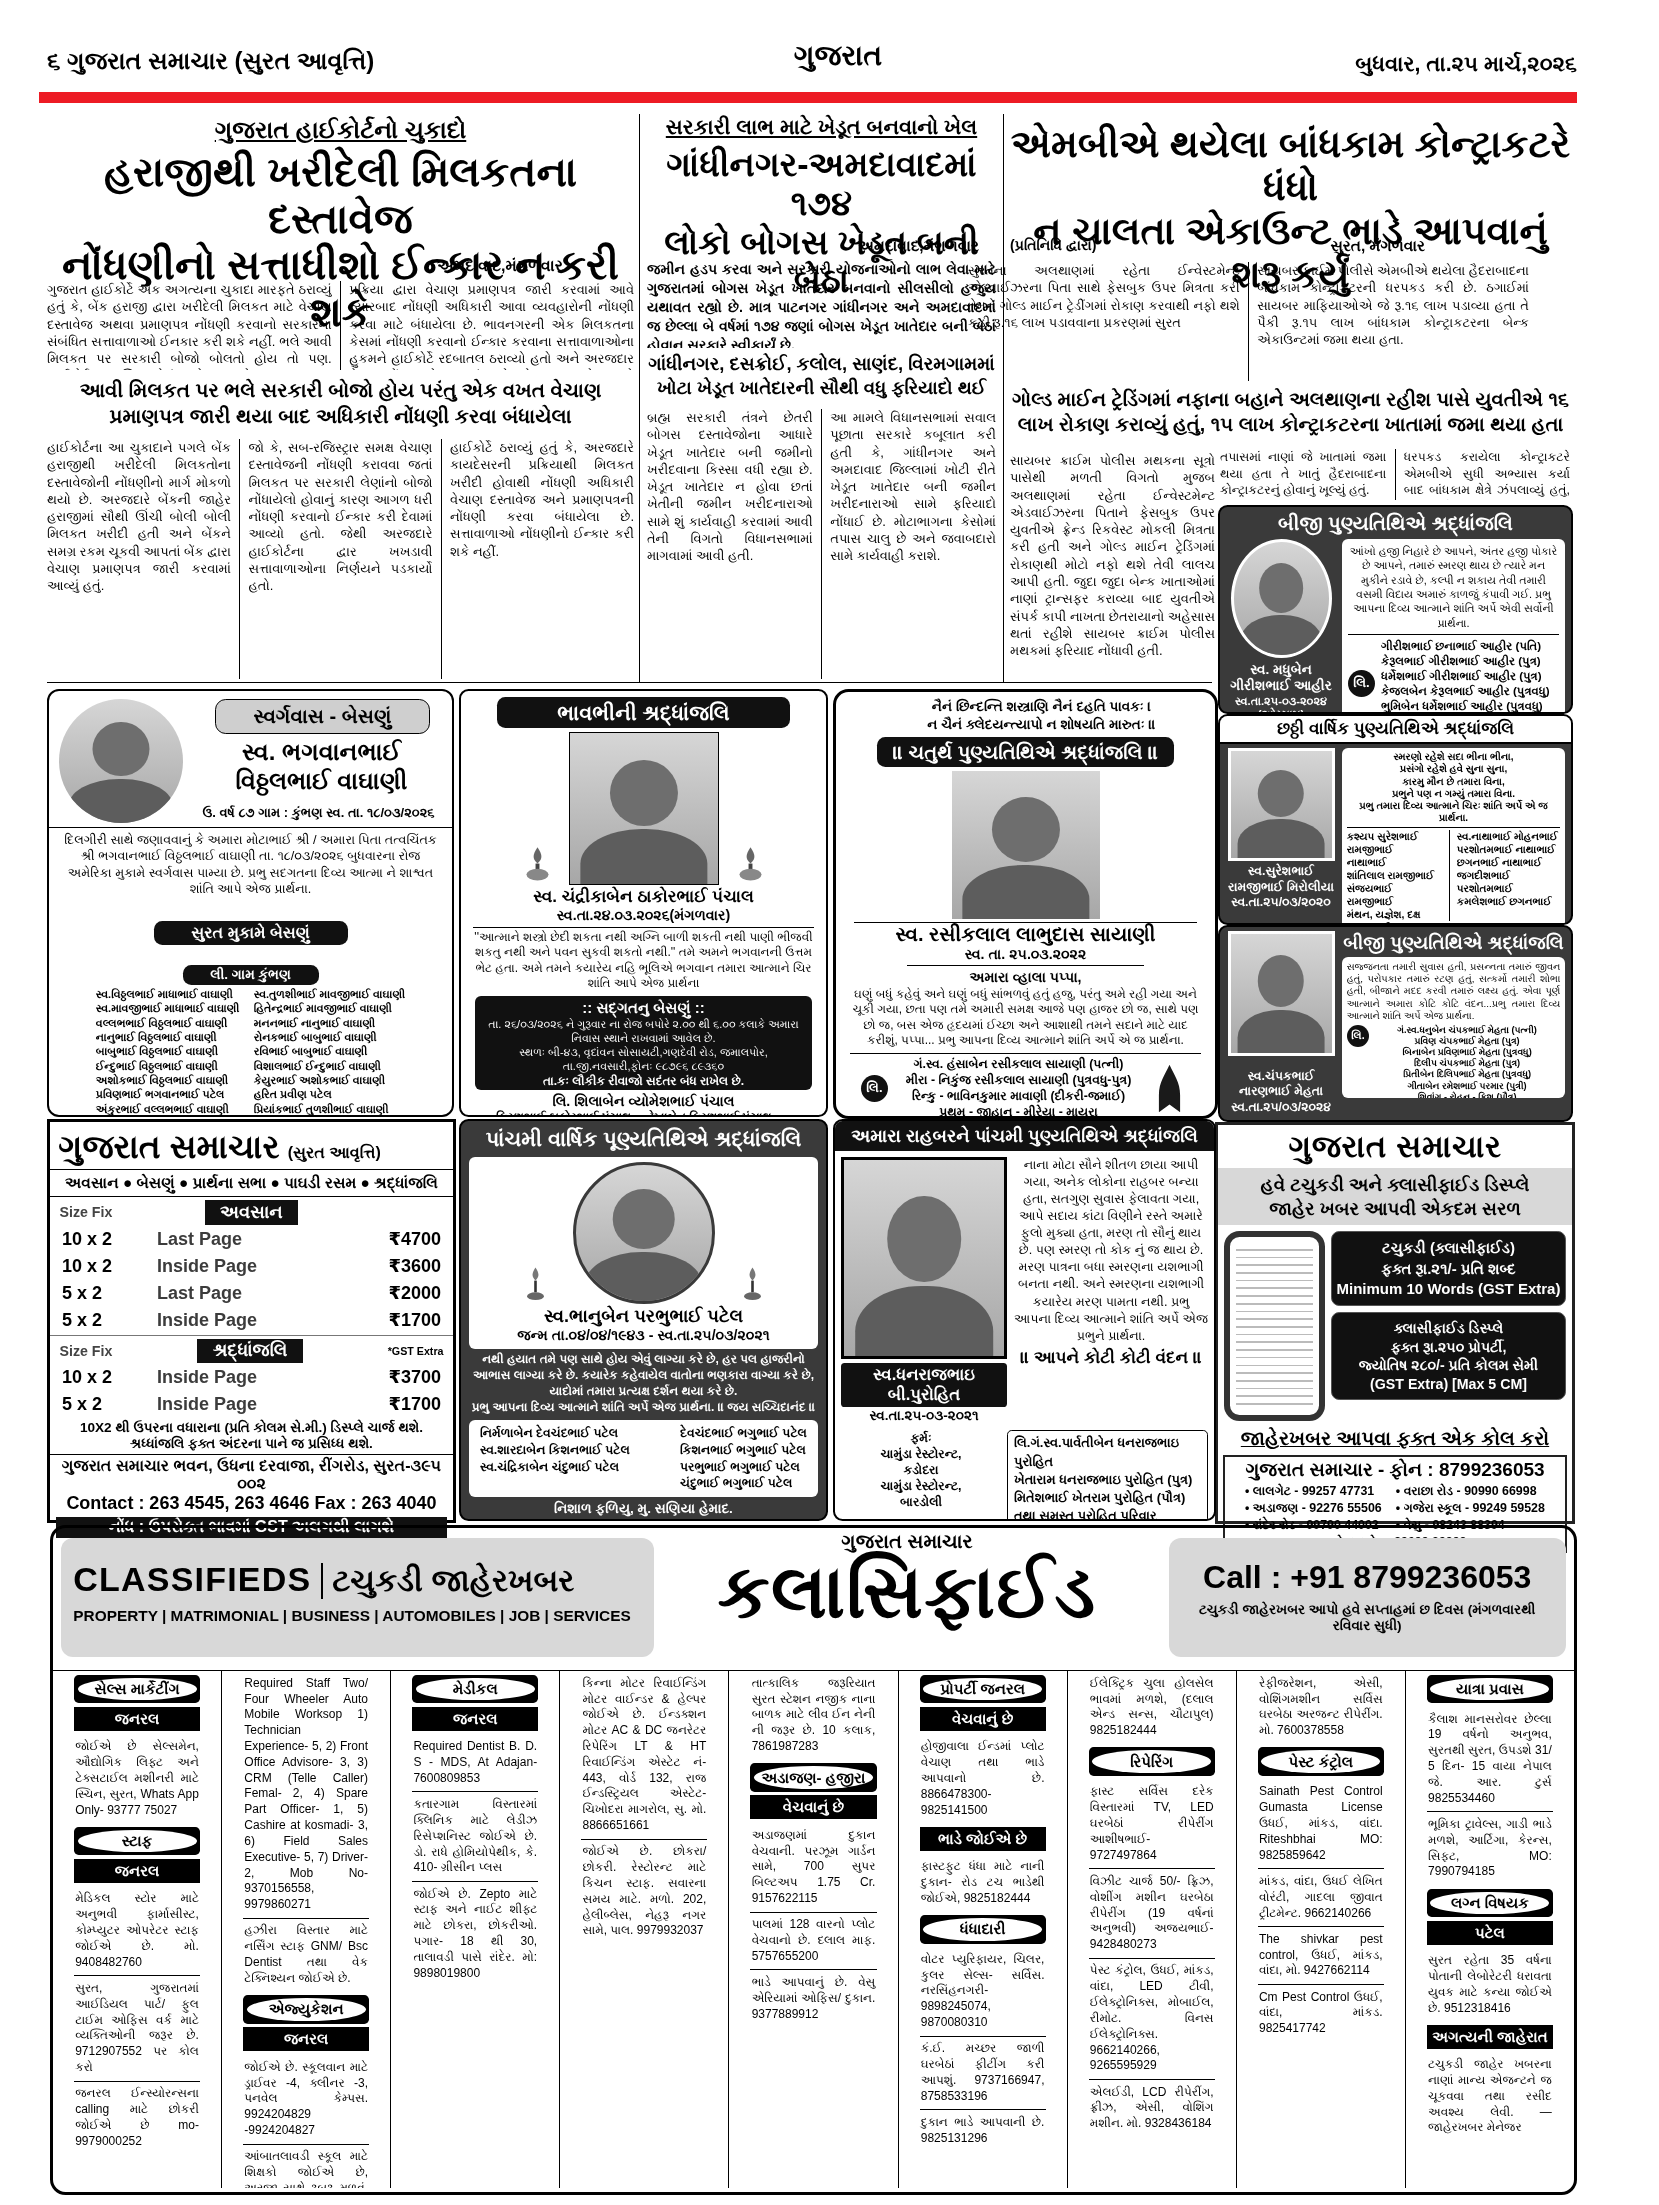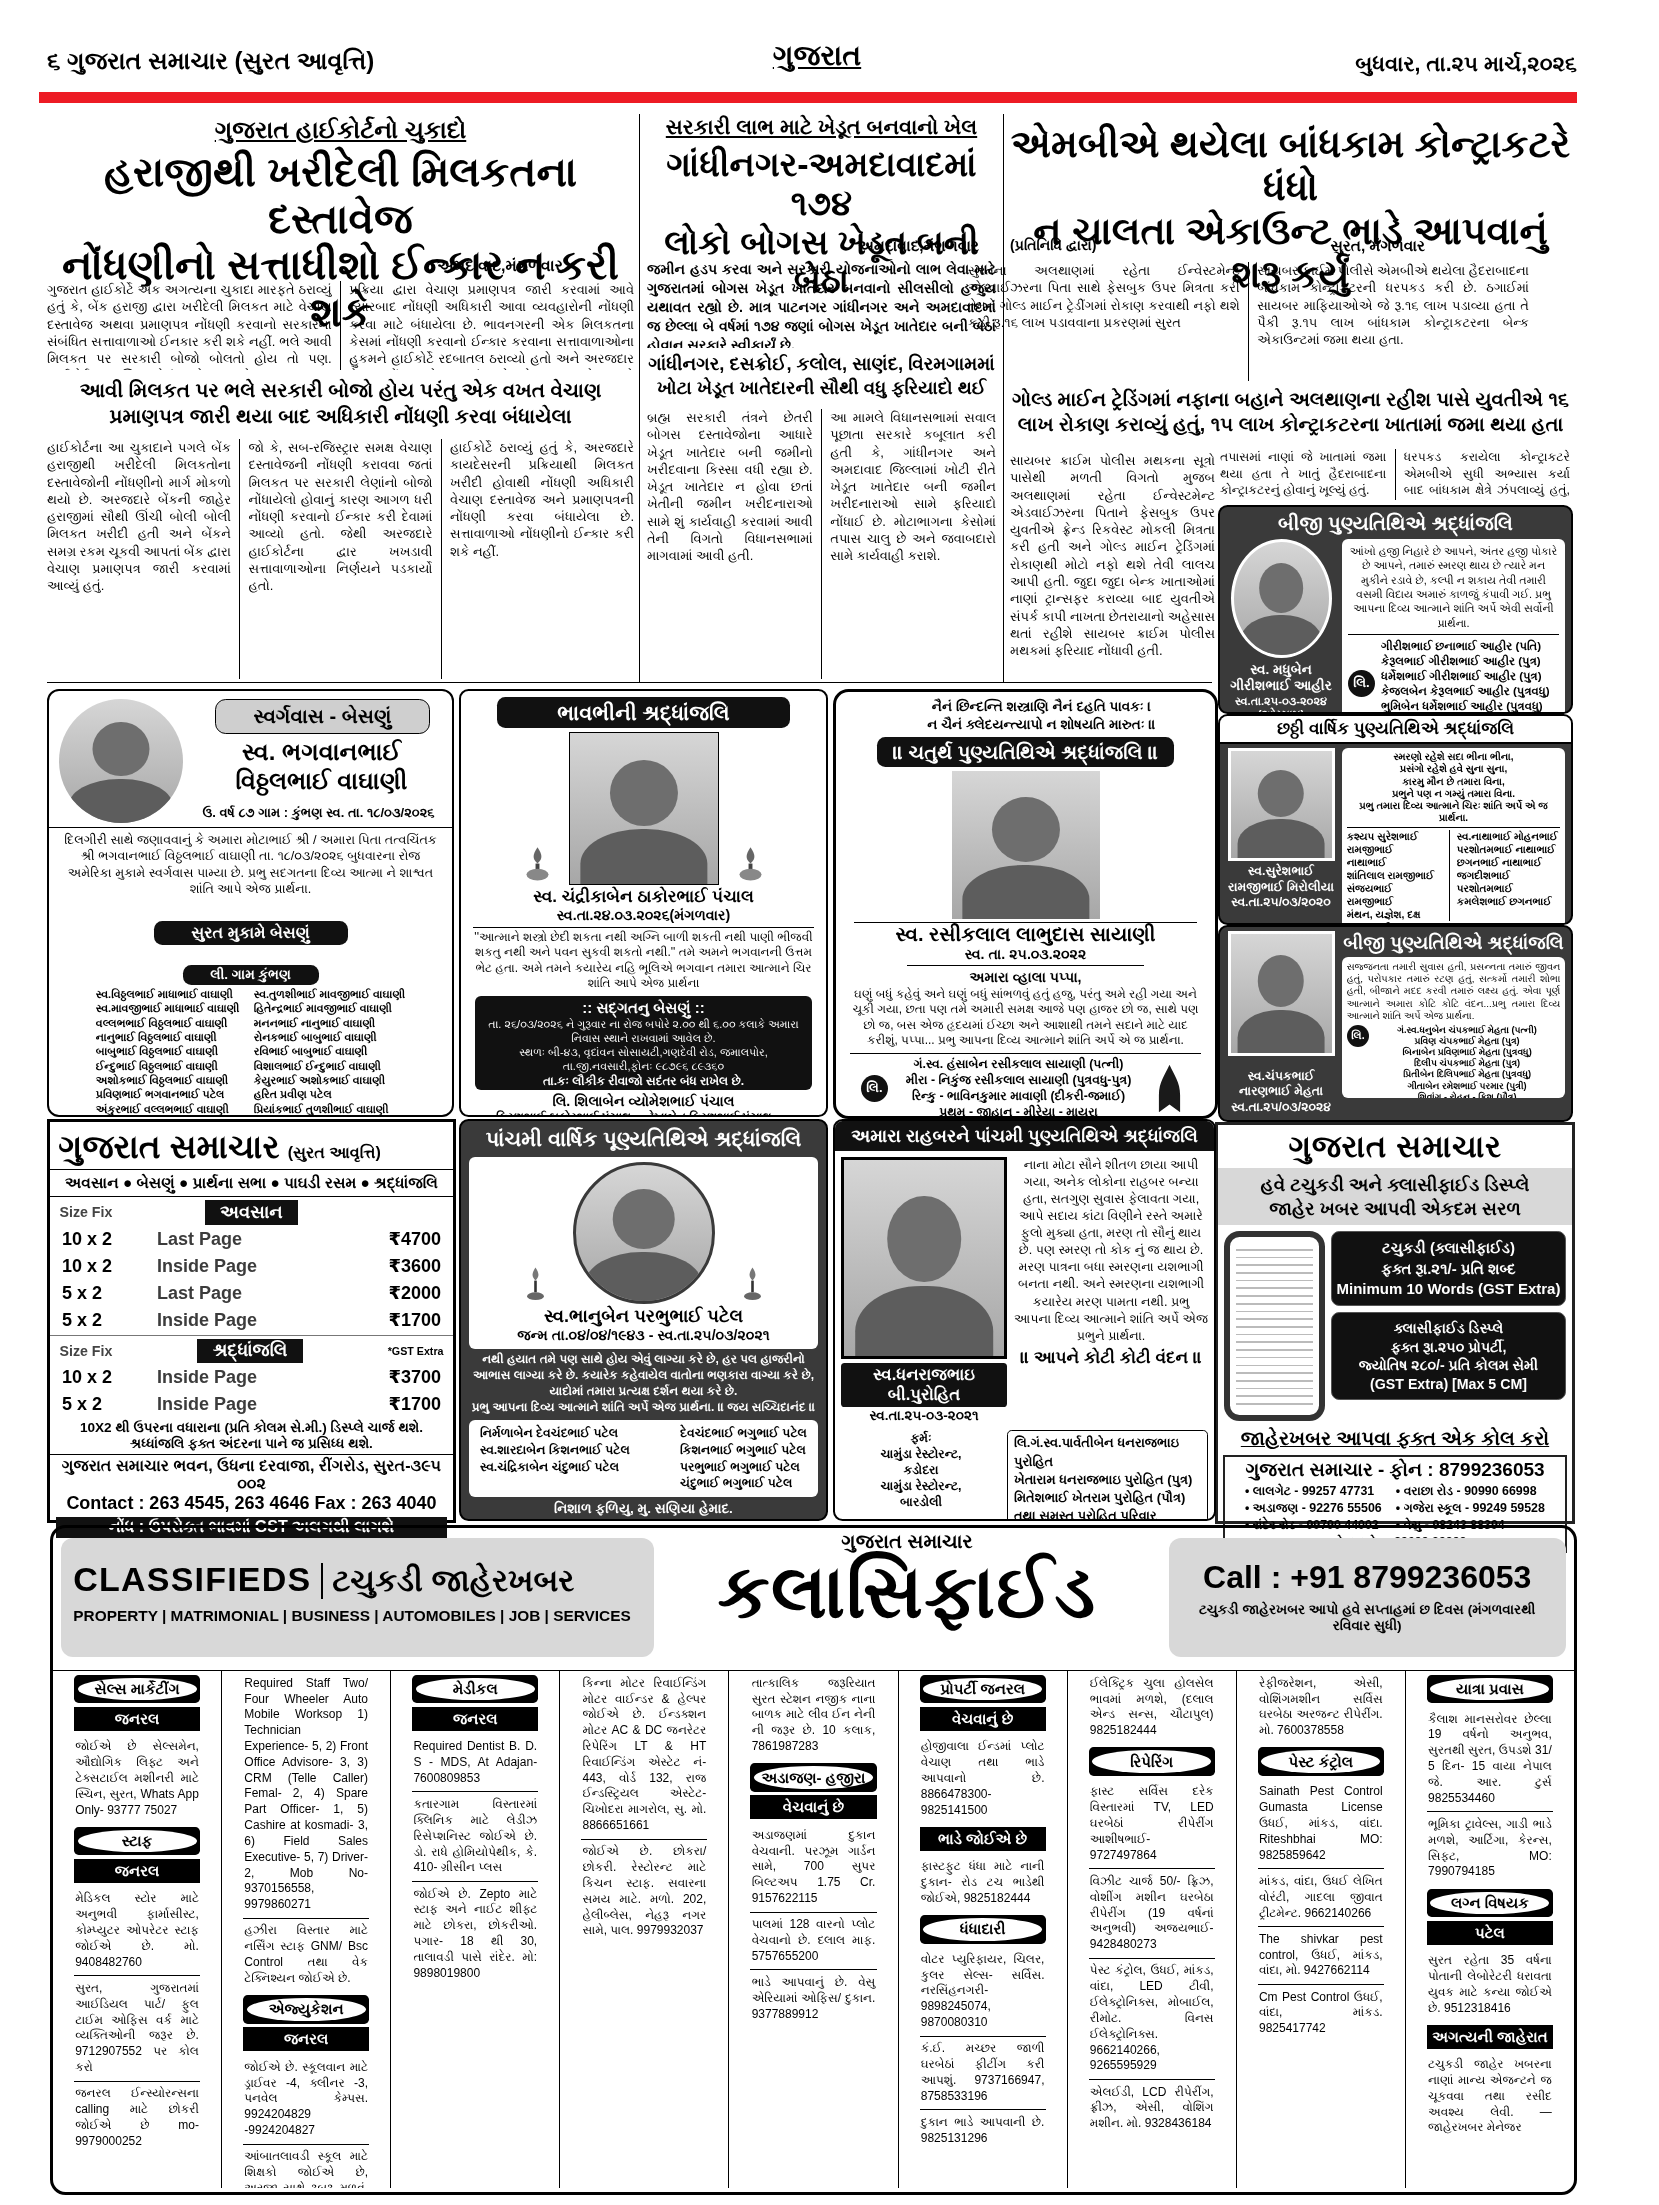--- a/index.html
+++ b/index.html
@@ -59,21 +59,21 @@
       repeating-linear-gradient(#fff 0 6px,#bbb 6px 7.7px);}
 </style>
 </head>
 <body>
 
 <div class="page">
 
   <div class="abs b" style="left:47px;top:47px;font-size:24px;">૬ ગુજરાત સમાચાર (સુરત આવૃત્તિ)</div>
   <div class="abs b rt" style="right:83px;top:52px;font-size:21.3px;">બુધવાર, તા.૨૫ માર્ચ,૨૦૨૬</div>
   <div class="redbar" style="left:39px;top:92px;width:1538px;"></div>
-  <div class="abs b ctr" style="left:752px;top:39px;width:130px;font-size:28.5px;background:#fff;padding-bottom:3.6px;z-index:2;text-decoration:underline;">ગુજરાત</div>
+  <div class="abs b ctr" style="left:773px;top:39px;width:130px;font-size:28.5px;background:#fff;padding-bottom:3.6px;z-index:2;">ગુજરાત</div>
 
   <div class="vline" style="left:639px;top:114px;height:568px;"></div>
   <div class="vline" style="left:1003px;top:114px;height:568px;"></div>
   <div class="hline" style="left:47px;top:682px;width:1165px;"></div>
 
   <div class="abs kicker" style="left:47px;top:116px;width:587px;font-size:24px;">ગુજરાત હાઈકોર્ટનો ચુકાદો</div>
   <div class="abs headline pre" style="left:47px;top:149px;width:587px;font-size:41px;">હરાજીથી ખરીદેલી મિલકતના દસ્તાવેજ
 નોંધણીનો સત્તાધીશો ઈન્કાર ન કરી શકે</div>
   <div class="abs b" style="left:47px;top:257px;width:516px;text-align:right;font-size:16px;">અમદાવાદ,મંગળવાર</div>
   <div class="abs cols clip" style="left:47px;top:281px;width:587px;height:89px;">
@@ -464,21 +464,21 @@
           <div class="cbadge">
             <div class="oval">સ્ટાફ</div>
           </div>
           <div class="csub">જનરલ</div>
           <div class="cad">મેડિકલ સ્ટોર માટે અનુભવી ફાર્માસીસ્ટ, કોમ્પ્યુટર ઓપરેટર સ્ટાફ જોઈએ છે. મો. 9408482760</div>
           <div class="cad">સુરત, ગુજરાતમાં આઈડિયલ પાર્ટ/ ફુલ ટાઈમ ઓફિસ વર્ક માટે વ્યક્તિઓની જરૂર છે. 9712907552 પર કોલ કરો</div>
           <div class="cad">જનરલ ઈન્સ્યોરન્સના calling માટે છોકરી જોઈએ છે mo- 9979000252</div>
         </div>
         <div class="cls-col">
           <div class="cad">Required Staff Two/ Four Wheeler Auto Mobile Worksop 1) Technician Experience- 5, 2) Front Office Advisore- 3, 3) CRM (Telle Caller) Femal- 2, 4) Spare Part Officer- 1, 5) Cashire at kosmadi- 3, 6) Field Sales Executive- 5, 7) Driver- 2, Mob No- 9370156558, 9979860271</div>
-          <div class="cad">હઝીરા વિસ્તાર માટે નર્સિંગ સ્ટાફ GNM/ Bsc Control તથા વેક ટેક્નિશ્યન જોઈએ છે.</div>
+          <div class="cad">હઝીરા વિસ્તાર માટે નર્સિંગ સ્ટાફ GNM/ Bsc Dentist તથા વેક ટેક્નિશ્યન જોઈએ છે.</div>
           <div class="cbadge">
             <div class="oval">એજ્યુકેશન</div>
           </div>
           <div class="csub">જનરલ</div>
           <div class="cad">જોઈએ છે. સ્કૂલવાન માટે ડ્રાઈવર -4, ક્લીનર -3, પનવેલ કેમ્પસ. 9924204829 -9924204827</div>
           <div class="cad">આંબાતલાવડી સ્કૂલ માટે શિક્ષકો જોઈએ છે, અરજી સાથે રૂબરૂ મળવું. 9327331931</div>
         </div>
         <div class="cls-col">
           <div class="cbadge">
             <div class="oval">મેડીકલ</div>

